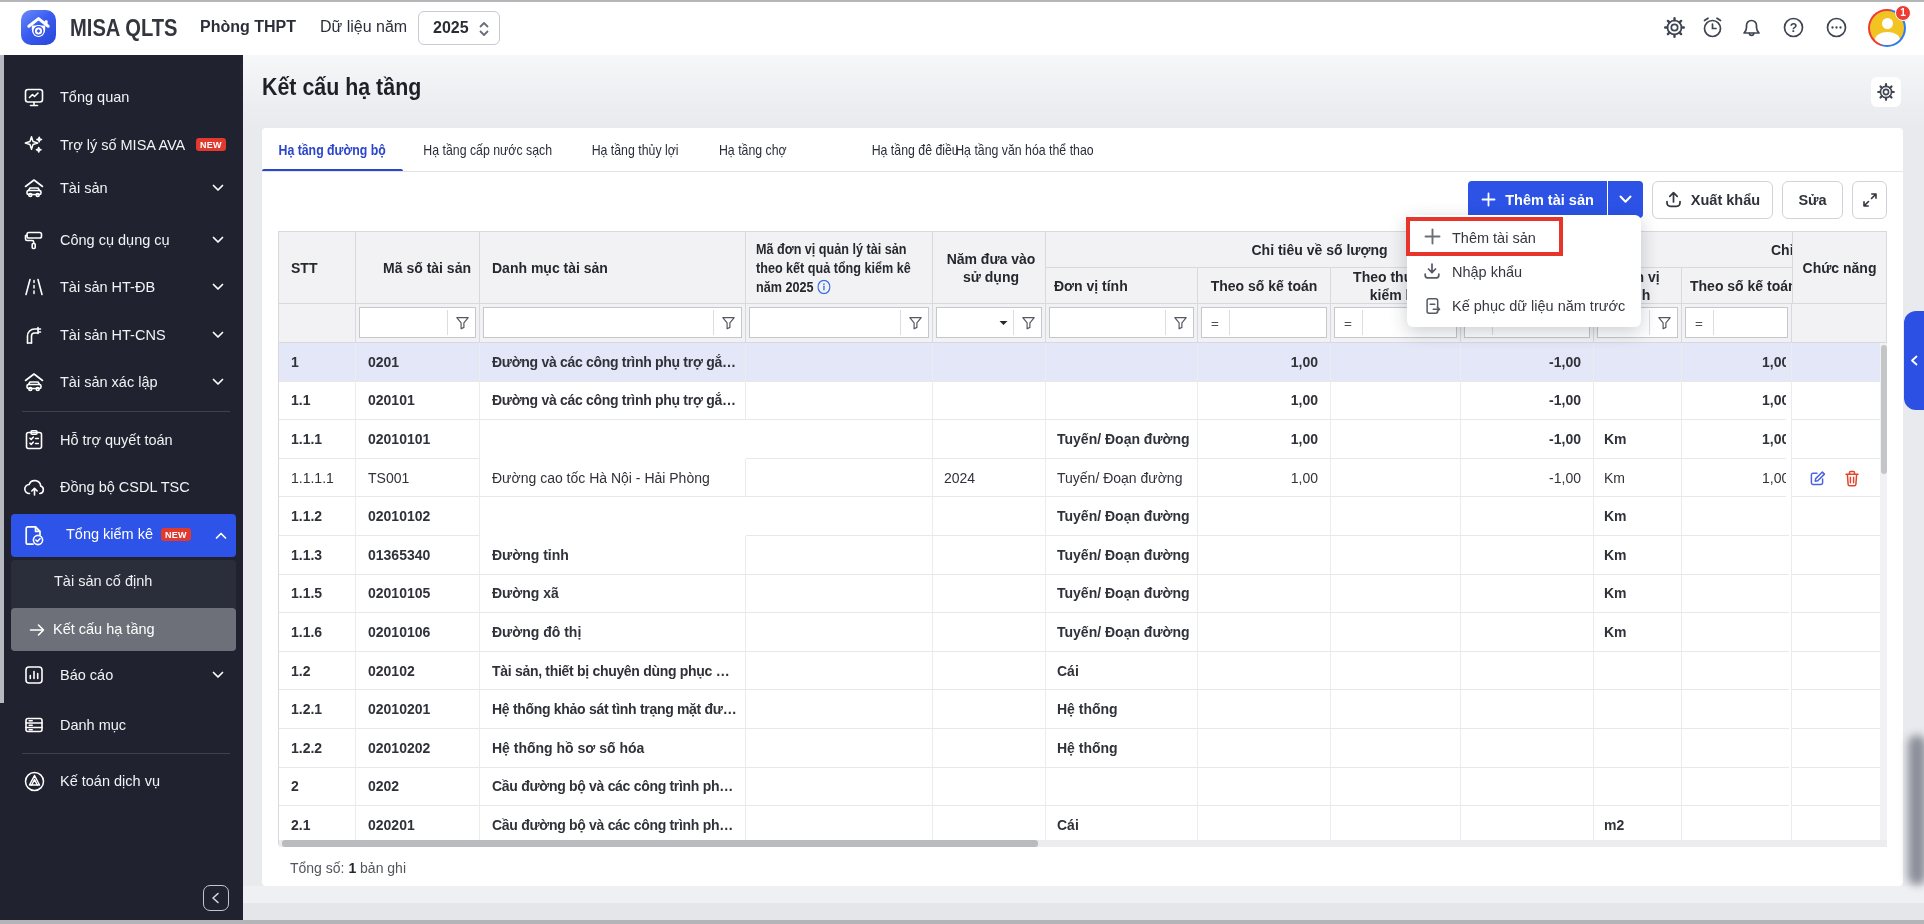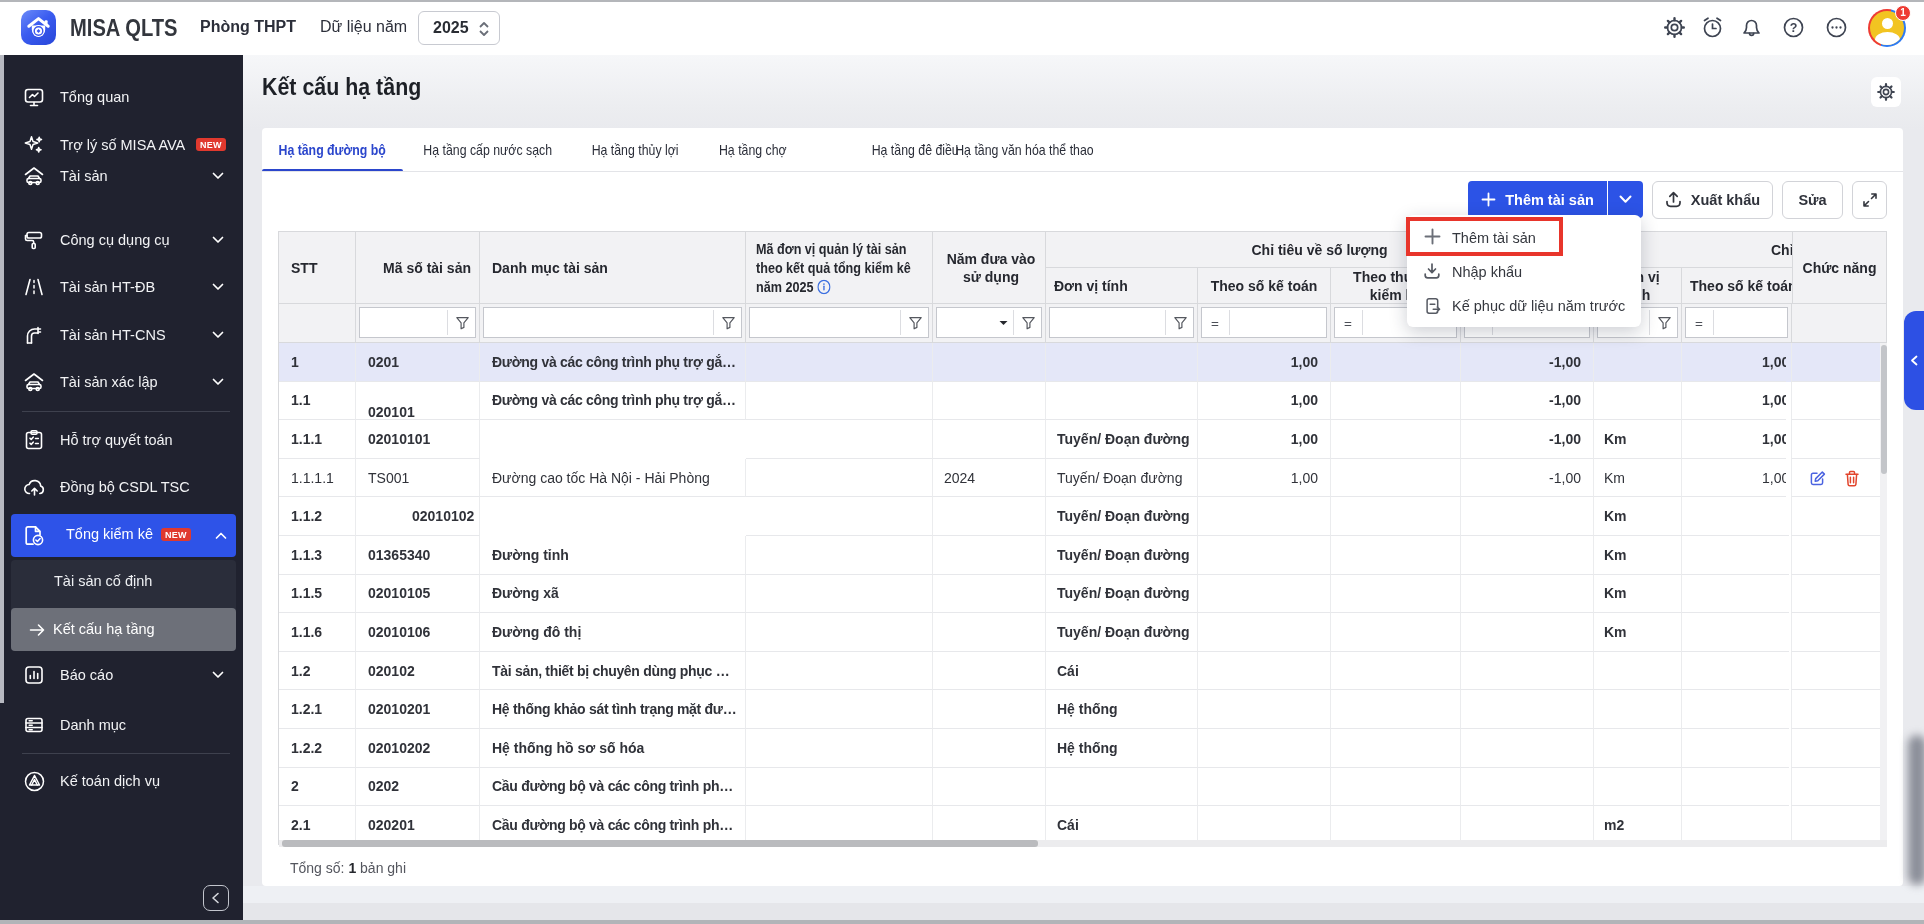--- a/index.html
+++ b/index.html
@@ -133,21 +133,21 @@
  <svg class="mico" width="22" height="22" viewBox="0 0 22 22">
       <g stroke="#fff" stroke-width="1.5" fill="none" stroke-linejoin="round">
   <path d="M8.5 2.8 L10 7.5 L14.7 9 L10 10.5 L8.5 15.2 L7 10.5 L2.3 9 L7 7.5 Z"></path>
   <path d="M16.2 3.2 L16.8 4.9 L18.5 5.5 L16.8 6.1 L16.2 7.8 L15.6 6.1 L13.9 5.5 L15.6 4.9 Z"></path>
   <path d="M15.7 13.5 L16.3 15.2 L18 15.8 L16.3 16.4 L15.7 18.1 L15.1 16.4 L13.4 15.8 L15.1 15.2 Z"></path>
       </g>
     </svg>
  <div class="mlabel">Trợ lý số MISA AVA</div>
  <span class="newbadge" style="left:196px; top:17px;">NEW</span>
 </div>
-<div class="mitem" style="top:152px;padding-left:20px;">
+<div class="mitem" style="top:164px;padding-left:20px;">
  <svg class="mico" width="22" height="22" viewBox="0 0 22 22">
       <g stroke="#fff" stroke-width="1.6" fill="none" stroke-linecap="round" stroke-linejoin="round">
   <path d="M2.5 9.5 L11 3 L19.5 9.5"></path>
         <path d="M5.5 13.5 l1.5 -2.5 h8 l1.5 2.5"></path>
         <rect x="4" y="13.5" width="14" height="4" rx="1.5"></rect>
         <circle cx="7.3" cy="18" r="1.5"></circle>
         <circle cx="14.7" cy="18" r="1.5"></circle>
       </g>
     </svg>
  <div class="mlabel">Tài sản</div>
@@ -526,21 +526,21 @@
 <div class="cell" style="left:1403px; top:0; width:104px; height:38.6px; border-right:none;">
         <div style="position:absolute; left:80px; top:50%; transform:translateY(-50%);">1,00</div>
       </div>
 <div class="cell" style="left:1512px; top:0; width:89px; height:38.6px; border-right:none; border-left:1px solid #ebecee; background:#e4e7f8;"></div>
 </div>
 <div class="abs" style="left:0; top:38.6px; width:1601px; height:38.6px; background:#fff; font-weight:700;">
 <div class="cell" style="left:0px; top:0; width:77px; height:38.6px; ">
         <div style="position:absolute; left:12px; top:50%; transform:translateY(-50%);">1.1</div>
       </div>
 <div class="cell" style="left:77px; top:0; width:124px; height:38.6px; ">
-        <div style="position:absolute; left:12px; top:50%; transform:translateY(-50%);margin-top:12px;">020101</div>
+        <div style="position:absolute; left:12px; top:50%; transform:translateY(-50%);">020101</div>
       </div>
 <div class="cell" style="left:201px; top:0; width:266px; height:38.6px; ">
         <div style="position:absolute; left:12px; right:8px; top:50%; transform:translateY(-50%); overflow:hidden; text-overflow:ellipsis; white-space:nowrap; letter-spacing:-0.3px;">Đường và các công trình phụ trợ gắn liền với đường bộ</div>
       </div>
 <div class="cell" style="left:467px; top:0; width:187px; height:38.6px; ">
         <div style="position:absolute; left:12px; top:50%; transform:translateY(-50%);"></div>
       </div>
 <div class="cell" style="left:654px; top:0; width:113px; height:38.6px; ">
         <div style="position:absolute; left:11px; top:50%; transform:translateY(-50%);"></div>
       </div>
@@ -645,21 +645,21 @@
             <path d="M6.4 7.2 v5.6 M9.6 7.2 v5.6"></path>
           </g>
         </svg>
       </div>
 </div>
 <div class="abs" style="left:0; top:154.4px; width:1601px; height:38.6px; background:#fff; font-weight:700;">
 <div class="cell" style="left:0px; top:0; width:77px; height:38.6px; ">
         <div style="position:absolute; left:12px; top:50%; transform:translateY(-50%);">1.1.2</div>
       </div>
 <div class="cell" style="left:77px; top:0; width:124px; height:38.6px; ">
-        <div style="position:absolute; left:12px; top:50%; transform:translateY(-50%);margin-left:44px;">02010102</div>
+        <div style="position:absolute; left:12px; top:50%; transform:translateY(-50%);">02010102</div>
       </div>
 <div class="cell" style="left:467px; top:0; width:187px; height:38.6px; ">
         <div style="position:absolute; left:12px; top:50%; transform:translateY(-50%);"></div>
       </div>
 <div class="cell" style="left:654px; top:0; width:113px; height:38.6px; ">
         <div style="position:absolute; left:11px; top:50%; transform:translateY(-50%);"></div>
       </div>
 <div class="cell" style="left:767px; top:0; width:152px; height:38.6px; ">
         <div style="position:absolute; left:11px; top:50%; transform:translateY(-50%);">Tuyến/ Đoạn đường</div>
       </div>

